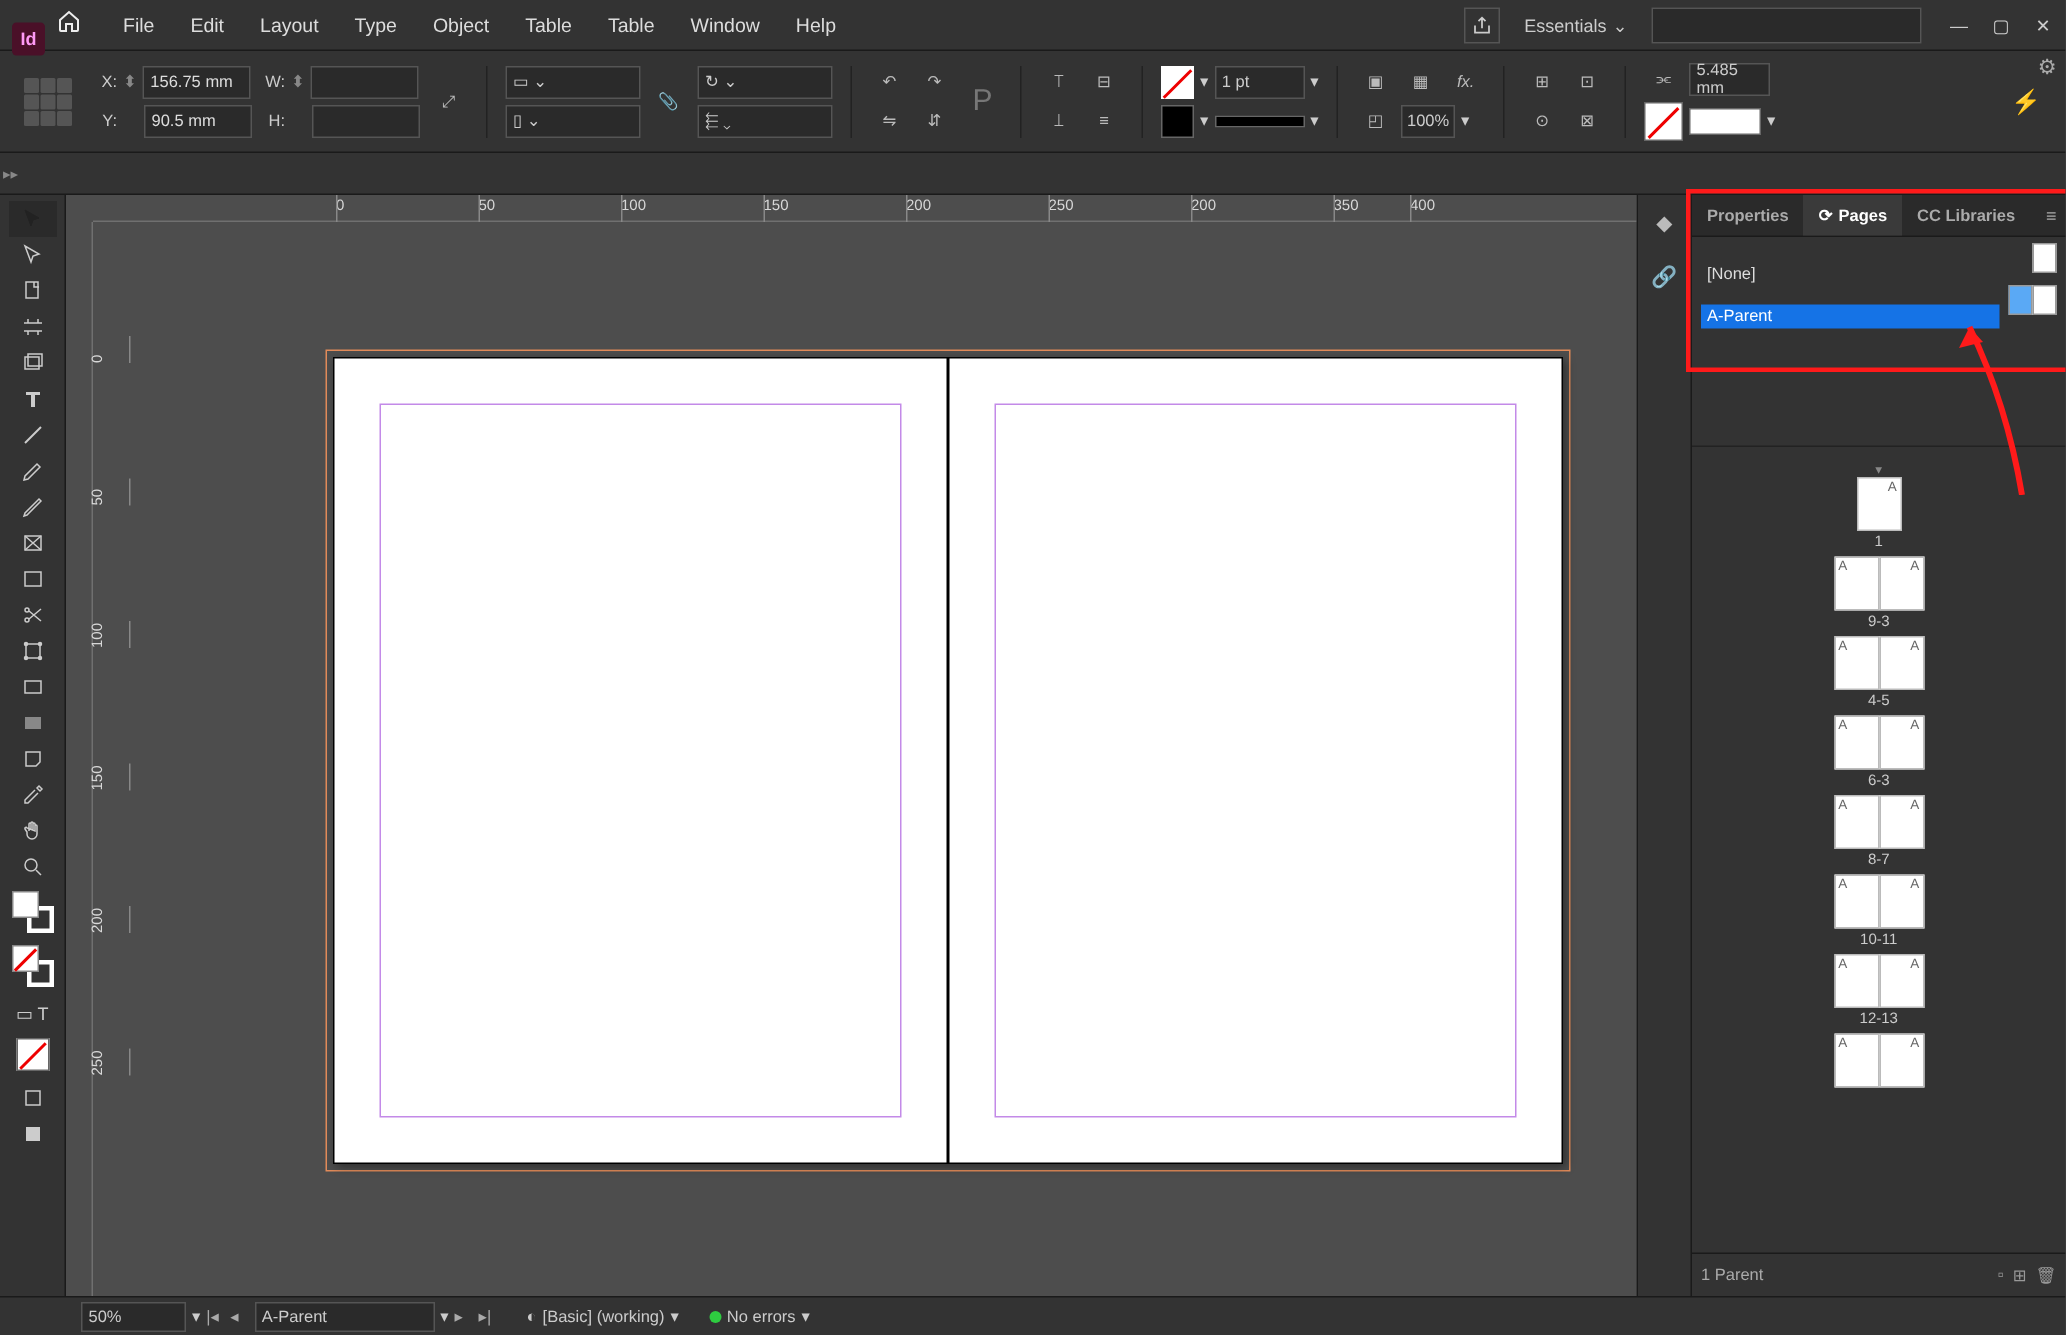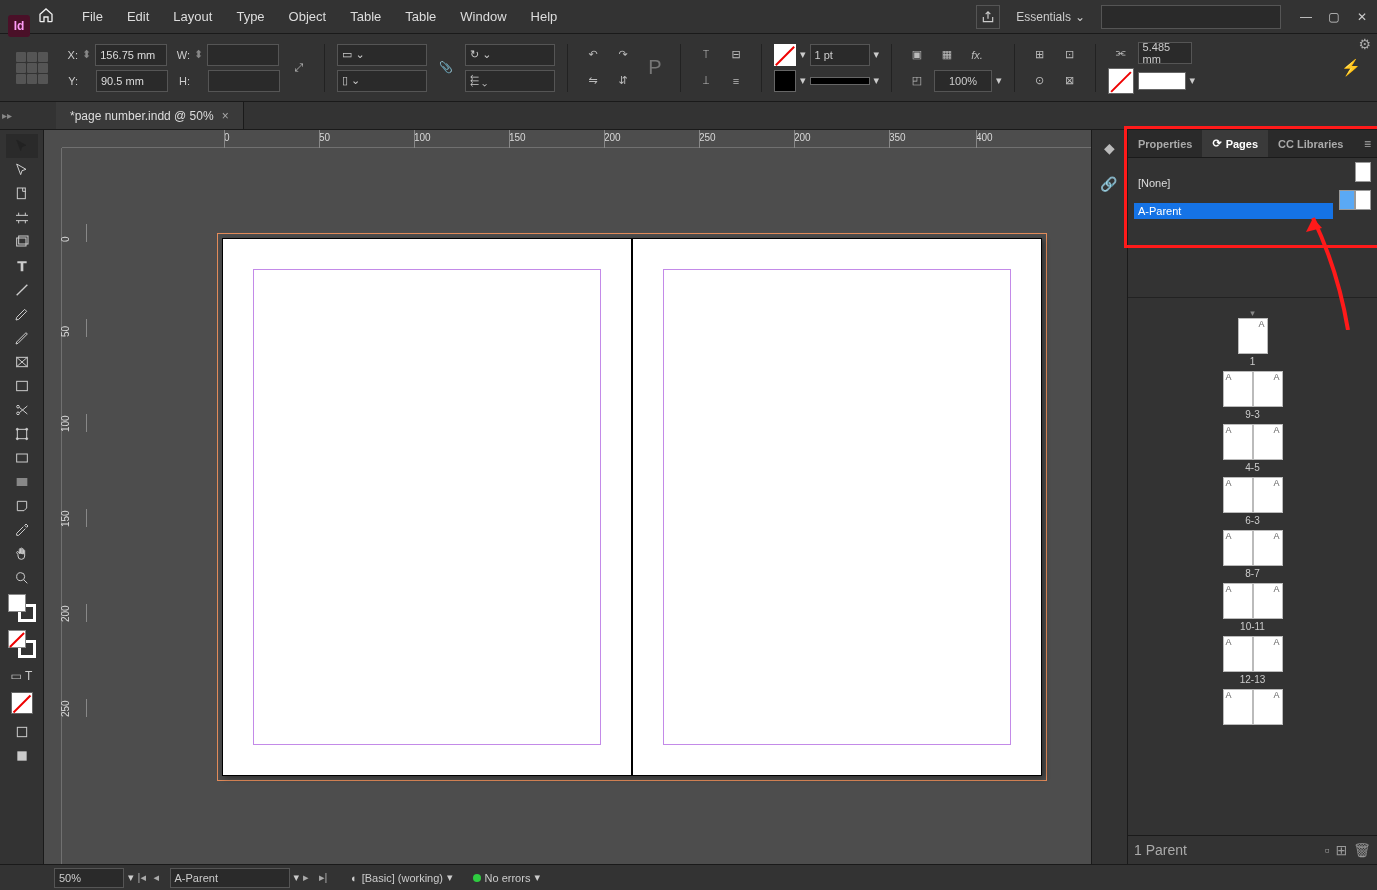--- a/index.html
+++ b/index.html
@@ -22,21 +22,21 @@
 .cp-stack { display: flex; flex-direction: column; gap: 4px; }
 .cp-row { display: flex; align-items: center; gap: 4px;}
 .cp-label { width: 16px; text-align: right;}
 .cp-input { width: 72px; height: 22px; background: #2a2a2a; border: 1px solid #555; color: #ddd; font-size: 11px; padding: 0 4px; display: flex; align-items: center;}
 .cp-sep { width: 1px; height: 48px; background: #222; margin: 0 6px;}
 .icon-btn { width: 26px; height: 22px; display: flex; align-items: center; justify-content: center; color: #bbb; cursor: pointer; border: 1px solid transparent;}
 .dropdown-btn { height: 22px; background: #2a2a2a; border: 1px solid #555; display: flex; align-items: center; padding: 0 4px; gap: 4px;}
 .no-stroke { width: 22px; height: 22px; background: #fff; position: relative;}
 .no-stroke::after{ content:""; position:absolute; left:-2px; top:50%; width:calc(100% + 4px); height:2px; background:#e00; transform:rotate(-45deg);}
 .stroke-line { width: 60px; height: 8px; background: #000; border:1px solid #666;}
-.opacity-box { width: 58px; height: 22px; background: #2a2a2a; border: 1px solid #555; display: flex; align-items: center; justify-content: center;}
+.opacity-box { width: 36px; height: 22px; background: #2a2a2a; border: 1px solid #555; display: flex; align-items: center; justify-content: center;}
 .board-w { width:54px; height:22px; background:#2a2a2a; border:1px solid #555; display:flex; align-items:center; padding:0 4px;}
 .fill-none-swatch { width:26px; height:26px; background:#fff; position:relative; border:1px solid #666;}
 .fill-none-swatch::after{content:"";position:absolute;left:-2px;top:50%;width:calc(100% + 4px);height:2px;background:#e00;transform:rotate(-45deg);}
 .bolt-icon{ margin-left:auto; font-size:16px; color:#aaa; padding-right:8px;}
 .color-swatch-white { width: 48px; height: 18px; background: #fff; border:1px solid #666;}
 
 .doc-tabs { height: 28px; background: #333; display: flex; align-items: stretch; border-bottom: 1px solid #1a1a1a;}
 .expand-handle { width: 14px; display: flex; align-items: center; justify-content: center; color: #888; font-size: 10px;}
 .doc-tab { background: #3a3a3a; padding: 0 14px; display: flex; align-items: center; gap: 8px; font-size: 12px; color: #ddd; border-right: 1px solid #1a1a1a; margin-left: 42px;}
 .close-x { cursor: pointer; color: #aaa;}
@@ -81,21 +81,21 @@
 .master-thumb { display: flex; gap: 0;}
 .master-pg { width: 16px; height: 20px; background: #fff; border:1px solid #999;}
 .master-pg.sel { background: #5aa9f5;}
 .pages-area { flex:1; overflow-y: auto; display: flex; flex-direction: column; align-items: center; padding: 10px 0; gap: 4px;}
 .pg-spread { display: flex; flex-direction: column; align-items: center; gap: 2px;}
 .pg-thumb-row { display:flex;}
 .pg-thumb { width: 30px; height: 36px; background: #fff; border: 1px solid #bbb; position: relative; font-size: 9px; color:#555;}
 .pg-thumb .prefix { position:absolute; top:0; font-size:9px; color:#666;}
 .pg-thumb .prefix.l{left:2px;} .pg-thumb .prefix.r{right:2px;}
 .pg-label { font-size: 10px; color: #ccc;}
-.panel-footer { height: 22px; border-top: 1px solid #1a1a1a; display: flex; align-items: center; padding: 14px 6px; font-size: 14px; color: #aaa; gap:6px;}
+.panel-footer { height: 22px; border-top: 1px solid #1a1a1a; display: flex; align-items: center; padding: 14px 6px; font-size: 11px; color: #aaa; gap:6px;}
 .panel-footer .spacer{flex:1;}
 .pf-icon{cursor:pointer; color:#999;}
 
 .annotation-box { position: absolute; border: 3px solid #ff1a1a; pointer-events: none;}
 .annotation-arrow { position: absolute; width: 60px; height: 120px; pointer-events: none;}
 
 .status-bar { height: 26px; background: #333; border-top: 1px solid #1a1a1a; display: flex; align-items: center; padding: 0 6px; font-size: 11px; color: #ccc; gap:4px;}
 .sb-zoom { width: 70px; height: 20px; background: #2a2a2a; border: 1px solid #555; display:flex; align-items:center; padding:0 4px;}
 .sb-nav-arrow { width: 12px; cursor:pointer; color:#aaa;}
 .sb-page-sel { width: 120px; height: 20px; background: #2a2a2a; border: 1px solid #555; display:flex; align-items:center; padding:0 4px;}
@@ -267,24 +267,20 @@
         <div class="fill-none-swatch"></div>
         <div class="color-swatch-white"></div>
         <span>▾</span>
       </div>
   </div>
   <div class="bolt-icon">⚡</div>
 </div>
 
 <div class="doc-tabs">
   <div class="expand-handle">▸▸</div>
-  <div class="doc-tab">
-    <span>*page number.indd @ 50%</span>
-    <span class="close-x">×</span>
-  </div>
 </div>
 
 <div class="main-area">
 
   <div class="tool-panel">
     <div class="tool-btn sel">
         <svg viewBox="0 0 24 24" fill="#222" stroke="#222">
           <path d="M4 3l6 16 2-6 6-2z"></path>
         </svg>
       </div>
@@ -414,21 +410,21 @@
   <div class="canvas-area">
     <div class="ruler-h" id="ruler-h">
         <span class="ruler-tick" style="left: 162px;">0</span>
         <span class="ruler-tick" style="left: 257px;">50</span>
         <span class="ruler-tick" style="left: 352px;">100</span>
         <span class="ruler-tick" style="left: 447px;">150</span>
         <span class="ruler-tick" style="left: 542px;">200</span>
         <span class="ruler-tick" style="left: 637px;">250</span>
         <span class="ruler-tick" style="left: 732px;">200</span>
         <span class="ruler-tick" style="left: 827px;">350</span>
-        <span class="ruler-tick" style="left: 914px;">400</span>
+        <span class="ruler-tick" style="left: 878px;">400</span>
       </div>
     <div class="ruler-v" id="ruler-v">
         <span class="ruler-tick" style="top: 94px;">0</span>
         <span class="ruler-tick" style="top: 189px;">50</span>
         <span class="ruler-tick" style="top: 284px;">100</span>
         <span class="ruler-tick" style="top: 379px;">150</span>
         <span class="ruler-tick" style="top: 474px;">200</span>
         <span class="ruler-tick" style="top: 569px;">250</span>
       </div>
     <div class="spread-sel" style="left:173px; top:103px; width:830px; height:548px;"></div>

